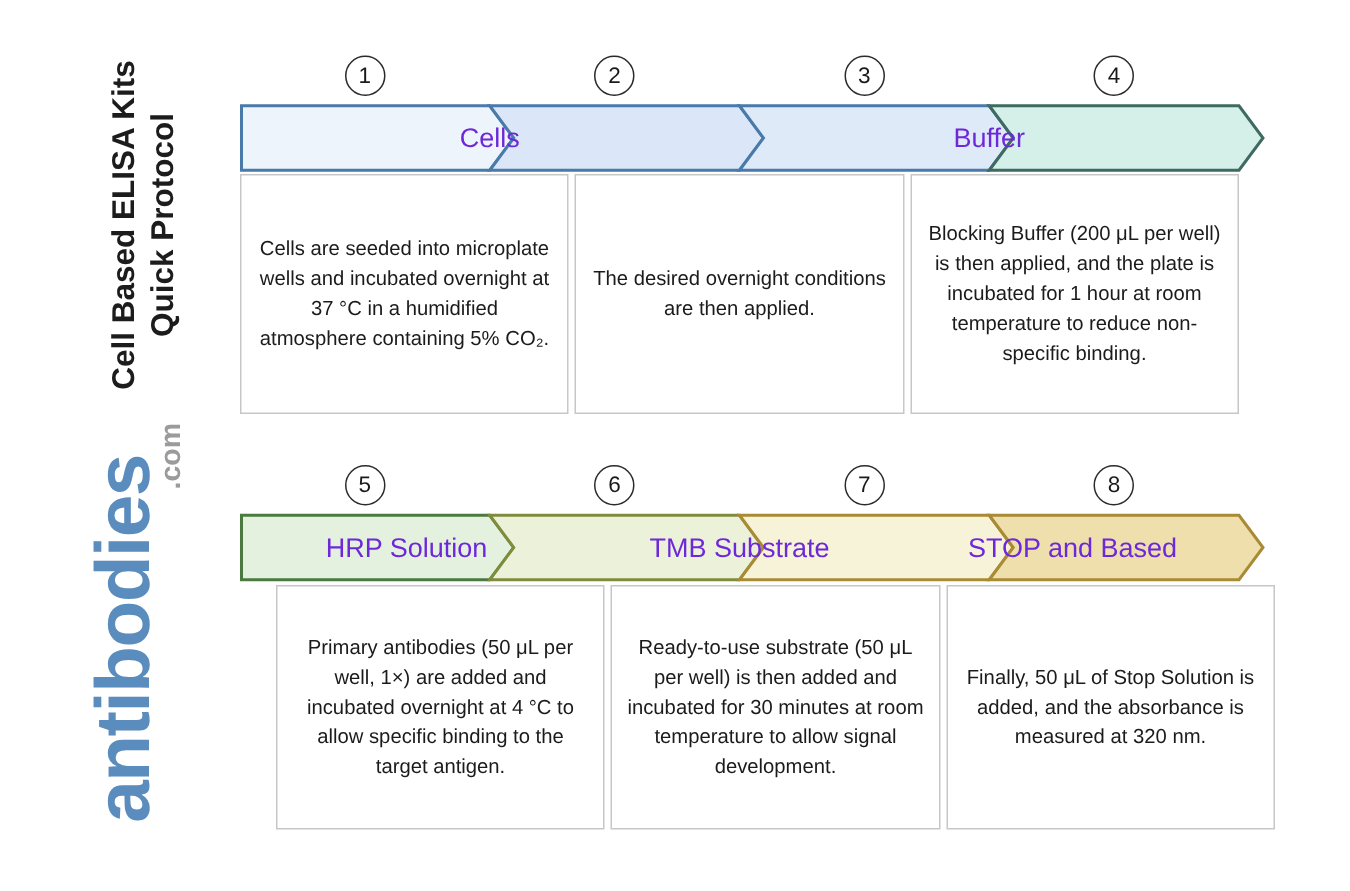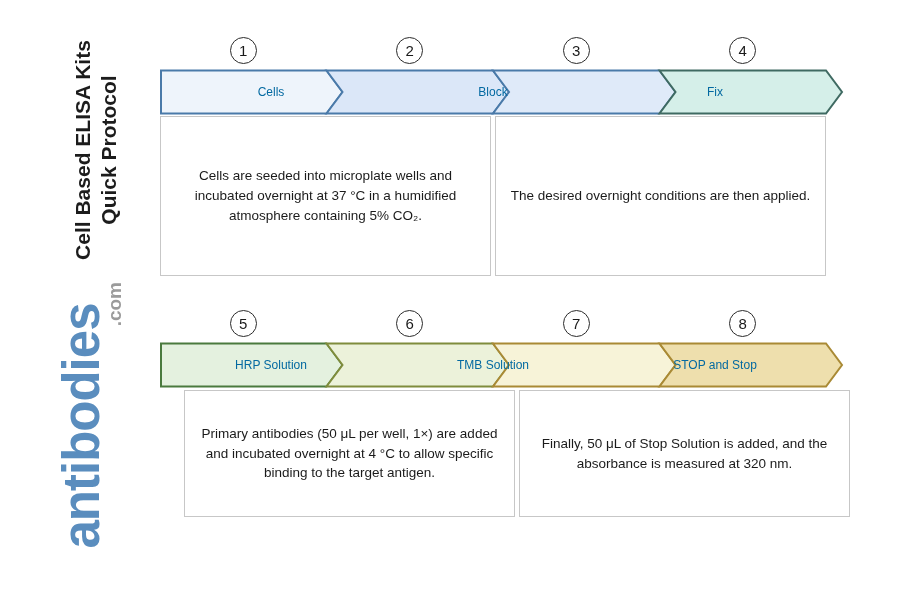--- a/index.html
+++ b/index.html
@@ -24,29 +24,29 @@
   
   .circles-row{position:absolute;left:160px;width:666px;display:flex;}
   .circles-row .cell{flex:1;display:flex;justify-content:center;}
   .num-circle{
     width:27px;height:27px;border:1.6px solid #2b2b2b;border-radius:50%;
     background:#fff;display:flex;align-items:center;justify-content:center;
     font-size:15px;color:#1a1a1a;box-sizing:border-box;
   }
   .arrow-svg{position:absolute;left:160px;width:685px;height:46px;}
   .labels-row{position:absolute;left:160px;width:666px;height:46px;display:flex;pointer-events:none;}
-  .labels-row .cell{flex:1;display:flex;align-items:center;justify-content:center;font-size:12px;color:#0369a1;}
+  .labels-row .cell{flex:1;display:flex;align-items:center;justify-content:center;font-size:18px;color:#6d28d9;}
   .boxes-row{position:absolute;left:160px;width:666px;display:flex;gap:4px;}
   .desc-box{
     flex:1;background:#fff;border:1.5px solid #c7c7c7;box-sizing:border-box;
     display:flex;align-items:center;justify-content:center;
     padding:6px 9px;text-align:center;font-size:13.5px;line-height:1.48;color:#1b1b1b;
   }
   .r1-circles{top:37px;}  .r1-arrows{top:69px;}  .r1-boxes{top:116px;height:160px;}
-  .r2-circles{top:310px;} .r2-arrows{top:342px;} .r2-boxes{top:390px;height:127px;padding-left:24px;}
+  .r2-circles{top:310px;} .r2-arrows{top:342px;} .r2-boxes{top:390px;height:163px;padding-left:24px;}
 </style>
 </head>
 <body>
 
 <div class="canvas">
 
   <div class="side-title">
     <div>Cell Based ELISA Kits</div>
     <div>Quick Protocol</div>
   </div>
@@ -72,30 +72,32 @@
   </div>
 
   <svg class="arrow-svg r1-arrows" viewBox="0 0 685 46">
     <path d="M1 1.5 L166.5 1.5 L182.5 23 L166.5 44.5 L1 44.5 Z" stroke-width="2" fill="#eef4fb" stroke="#4a7aa9"></path>
     <path d="M166.5 1.5 L333 1.5 L349 23 L333 44.5 L166.5 44.5 L182.5 23 Z" stroke-width="2" fill="#dbe7f8" stroke="#4a7aa9"></path>
     <path d="M333 1.5 L499.5 1.5 L515.5 23 L499.5 44.5 L333 44.5 L349 23 Z" stroke-width="2" fill="#dfeaf9" stroke="#4a7aa9"></path>
     <path d="M499.5 1.5 L666 1.5 L682 23 L666 44.5 L499.5 44.5 L515.5 23 Z" stroke-width="2" fill="#d5efe9" stroke="#3f6a62"></path>
   </svg>
   <div class="labels-row r1-arrows">
     <div class="cell">Cells</div>
-    <div class="cell">Block</div>
-    <div class="cell">Fix</div>
+    <div class="cell">Buffer</div>
   </div>
 
   <div class="boxes-row r1-boxes">
     <div class="desc-box">
         <span>Cells are seeded into microplate wells and incubated overnight at 37 °C in a humidified atmosphere containing 5% CO₂.</span>
       </div>
     <div class="desc-box">
         <span>The desired overnight conditions are then applied.</span>
+      </div>
+    <div class="desc-box">
+        <span>Blocking Buffer (200 μL per well) is then applied, and the plate is incubated for 1 hour at room temperature to reduce non-specific binding.</span>
       </div>
   </div>
 
   <div class="circles-row r2-circles">
     <div class="cell">
         <div class="num-circle">5</div>
       </div>
     <div class="cell">
         <div class="num-circle">6</div>
       </div>
@@ -108,26 +110,29 @@
   </div>
 
   <svg class="arrow-svg r2-arrows" viewBox="0 0 685 46">
     <path d="M1 1.5 L166.5 1.5 L182.5 23 L166.5 44.5 L1 44.5 Z" stroke-width="2" fill="#e4f1df" stroke="#4a7a3e"></path>
     <path d="M166.5 1.5 L333 1.5 L349 23 L333 44.5 L166.5 44.5 L182.5 23 Z" stroke-width="2" fill="#ecf2da" stroke="#7f8c3c"></path>
     <path d="M333 1.5 L499.5 1.5 L515.5 23 L499.5 44.5 L333 44.5 L349 23 Z" stroke-width="2" fill="#f7f3d8" stroke="#a98a35"></path>
     <path d="M499.5 1.5 L666 1.5 L682 23 L666 44.5 L499.5 44.5 L515.5 23 Z" stroke-width="2" fill="#eedfad" stroke="#a98a35"></path>
   </svg>
   <div class="labels-row r2-arrows">
     <div class="cell">HRP Solution</div>
-    <div class="cell">TMB Solution</div>
-    <div class="cell">STOP and Stop</div>
+    <div class="cell">TMB Substrate</div>
+    <div class="cell">STOP and Based</div>
   </div>
 
   <div class="boxes-row r2-boxes">
     <div class="desc-box">
         <span>Primary antibodies (50 μL per well, 1×) are added and incubated overnight at 4 °C to allow specific binding to the target antigen.</span>
+      </div>
+    <div class="desc-box">
+        <span>Ready-to-use substrate (50 μL per well) is then added and incubated for 30 minutes at room temperature to allow signal development.</span>
       </div>
     <div class="desc-box">
         <span>Finally, 50 μL of Stop Solution is added, and the absorbance is measured at 320 nm.</span>
       </div>
   </div>
 
 </div>
 
 </body></html>

